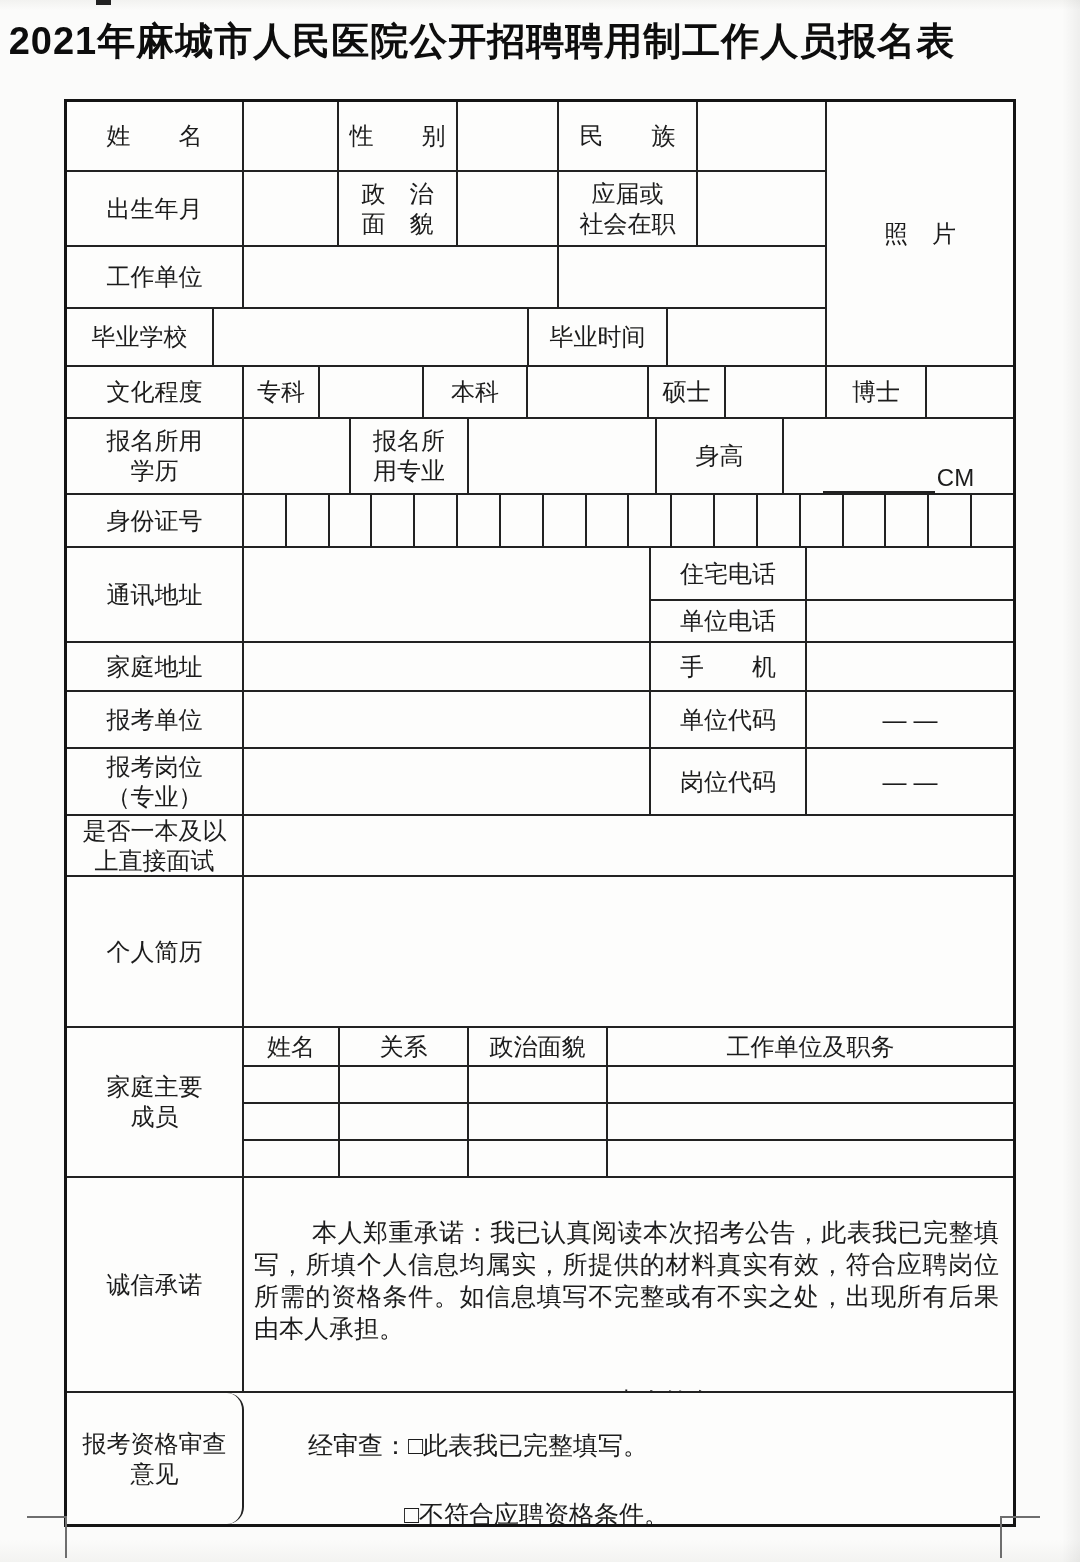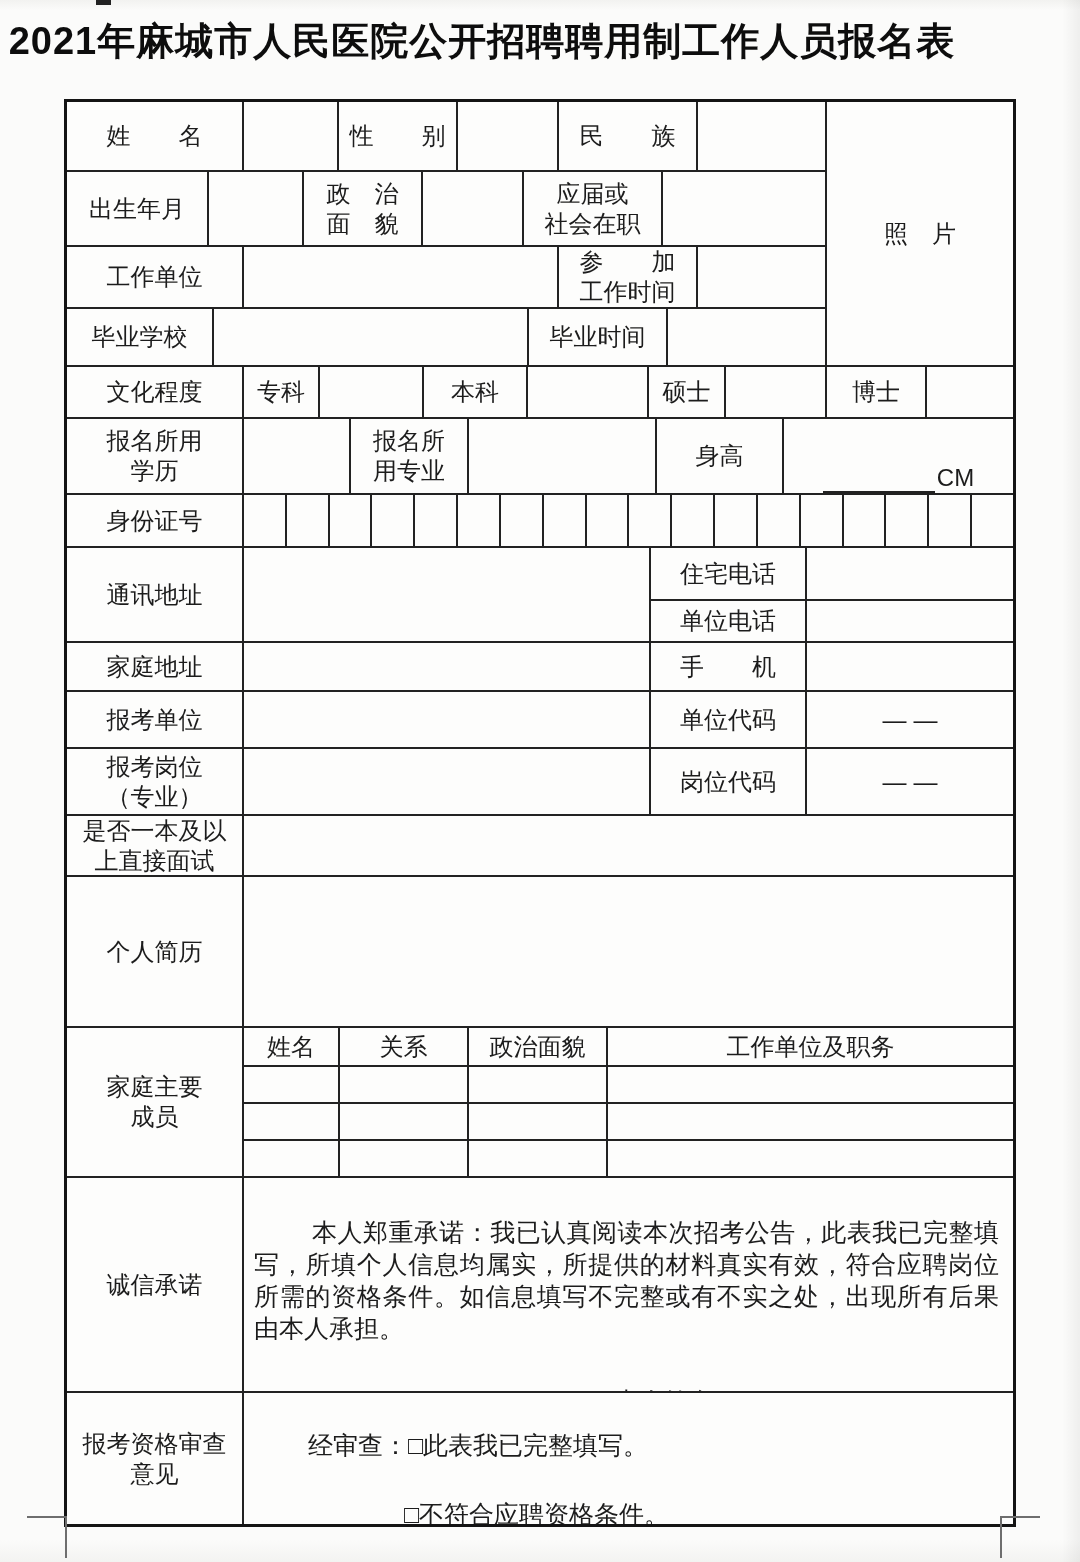--- a/index.html
+++ b/index.html
@@ -27,21 +27,21 @@
   }
   .r { display:flex; }
   .stack { display:flex; flex-direction:column; }
   .c {
     border-right:2px solid #222; border-bottom:2px solid #222;
     display:flex; align-items:center; justify-content:center;
     text-align:center; font-size:24px; white-space:pre-line; line-height:1.25;
     overflow:hidden;
   }
   .nr { border-right:none; }
-  .nb { border-bottom:none; }
+  .nb { border-bottom:none;border-radius:17px; }
   .grow { flex:1; }
   .block { display:block; text-align:left; }
   .idc { flex:1; }
   .dash { letter-spacing:7px; padding-left:7px; }
   .uline { display:inline-block; width:112px; border-bottom:2px solid #222; height:30px; margin-right:2px; }
   .cm-cell { align-items:flex-end; }
   .pledge-p { margin:8px 14px 0 10px; text-indent:58px; font-size:25px; line-height:32px; text-align:justify; }
   .pledge-sign { margin-top:12px; padding-left:370px; font-size:25px; }
   .review-lines { margin-top:6px; padding-left:64px; font-size:25px; line-height:33px; }
   .review-l2 { padding-left:160px; font-size:25px; line-height:33px; }
@@ -64,34 +64,32 @@
       <div class="stack" style="width:760px">
         <div class="r" style="height:70px">
           <div class="c" style="width:177px">姓　　名</div>
           <div class="c" style="width:95px"></div>
           <div class="c" style="width:119px">性　　别</div>
           <div class="c" style="width:101px"></div>
           <div class="c" style="width:139px">民　　族</div>
           <div class="c grow"></div>
         </div>
         <div class="r" style="height:75px">
-          <div class="c" style="width:142px">出生年月</div>
+          <div class="c" style="width:177px">出生年月</div>
           <div class="c" style="width:95px"></div>
           <div class="c" style="width:119px">政　治
 面　貌</div>
           <div class="c" style="width:101px"></div>
           <div class="c" style="width:139px">应届或
 社会在职</div>
           <div class="c grow"></div>
         </div>
         <div class="r" style="height:62px">
           <div class="c" style="width:177px">工作单位</div>
           <div class="c" style="width:315px"></div>
-          <div class="c" style="width:139px">参　　加
-工作时间</div>
           <div class="c grow"></div>
         </div>
         <div class="r" style="height:58px">
           <div class="c" style="width:147px">毕业学校</div>
           <div class="c" style="width:315px"></div>
           <div class="c" style="width:139px">毕业时间</div>
           <div class="c grow"></div>
         </div>
       </div>
       <div class="c grow nr">照　片</div>

